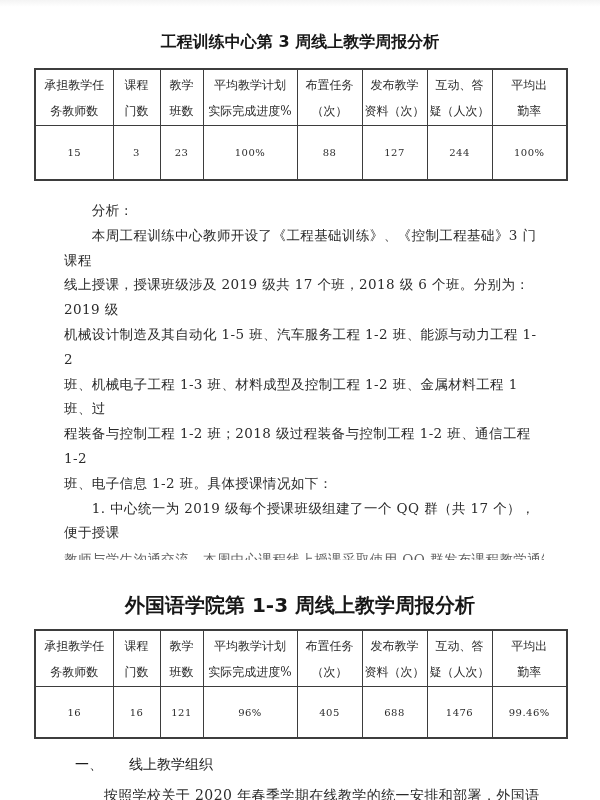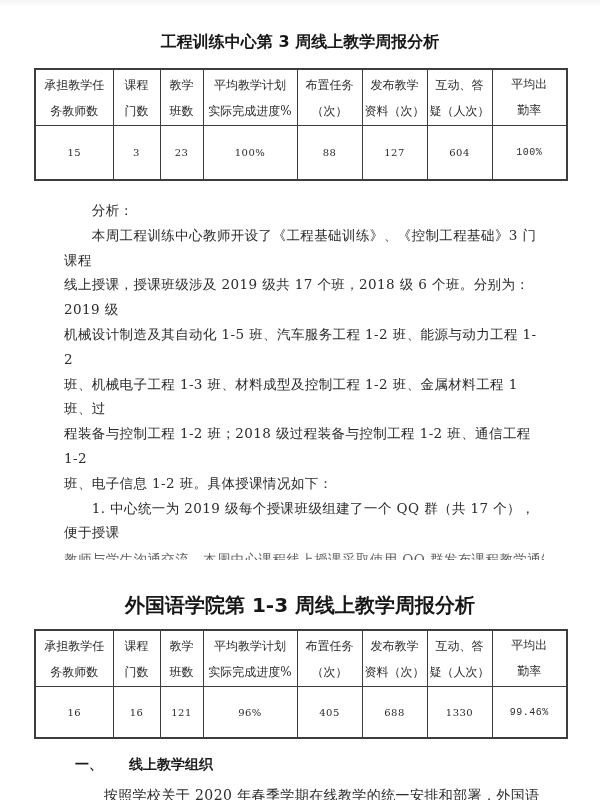--- a/index.html
+++ b/index.html
@@ -51,21 +51,21 @@
   table.report th{
     white-space:pre-line;
     line-height:26px;
     height:55px;
   }
   table.report td{height:53px;font-size:10px;letter-spacing:.5px;}
   table.report.second td{height:50px;}
   table.report, table.report tr:first-child th{border-top-width:2px;}
   table.report tr:last-child td{border-bottom-width:2px;}
   table.report th:first-child, table.report td:first-child{border-left-width:2px;}
-  table.report th:last-child, table.report td:last-child{border-right-width:2px;font-family:Liberation Mono, monospace;}
+  table.report th:last-child, table.report td:last-child{border-right-width:2px;}
   .body-text{
     white-space:pre-line;
     font-size:13.5px;
     color:#2a2a2a;
     letter-spacing:.4px;
   }
   .analysis{
     margin:17px 56px 4px 64px;
     line-height:24.8px;
   }
@@ -75,21 +75,21 @@
     overflow:hidden;
     opacity:.8;
     font-size:13.5px;
     line-height:20px;
     letter-spacing:.4px;
     color:#3a3a3a;
     white-space:nowrap;
   }
   .section-heading{
     margin:15px 56px 0 75px;
-    font-weight:bold;
+    font-weight:normal;
     font-size:14px;
     line-height:20px;
     color:#1d1d1d;
   }
   .section-heading .sec-num{margin-right:26px;}
   .paragraphs{
     margin:7px 54px 0 75px;
     line-height:28.5px;
     font-size:14px;
   }
@@ -132,21 +132,21 @@
       <th>平均出
 勤率</th>
     </tr>
     <tr>
       <td>15</td>
       <td>3</td>
       <td>23</td>
       <td>100%</td>
       <td>88</td>
       <td>127</td>
-      <td>604</td>
+      <td>244</td>
       <td>100%</td>
     </tr>
   </tbody>
     </table>
 
   <div class="body-text analysis">　　分析：
 　　本周工程训练中心教师开设了《工程基础训练》、《控制工程基础》3 门课程
 线上授课，授课班级涉及 2019 级共 17 个班，2018 级 6 个班。分别为：2019 级
 机械设计制造及其自动化 1-5 班、汽车服务工程 1-2 班、能源与动力工程 1-2
 班、机械电子工程 1-3 班、材料成型及控制工程 1-2 班、金属材料工程 1 班、过
@@ -188,21 +188,21 @@
       <th>平均出
 勤率</th>
     </tr>
     <tr>
       <td>16</td>
       <td>16</td>
       <td>121</td>
       <td>96%</td>
       <td>405</td>
       <td>688</td>
-      <td>1330</td>
+      <td>1476</td>
       <td>99.46%</td>
     </tr>
   </tbody>
     </table>
 
   <div class="section-heading">
     <span class="sec-num">一、</span><span>线上教学组织</span>
   </div>
 
   <div class="body-text paragraphs">　　按照学校关于 2020 年春季学期在线教学的统一安排和部署，外国语学院

